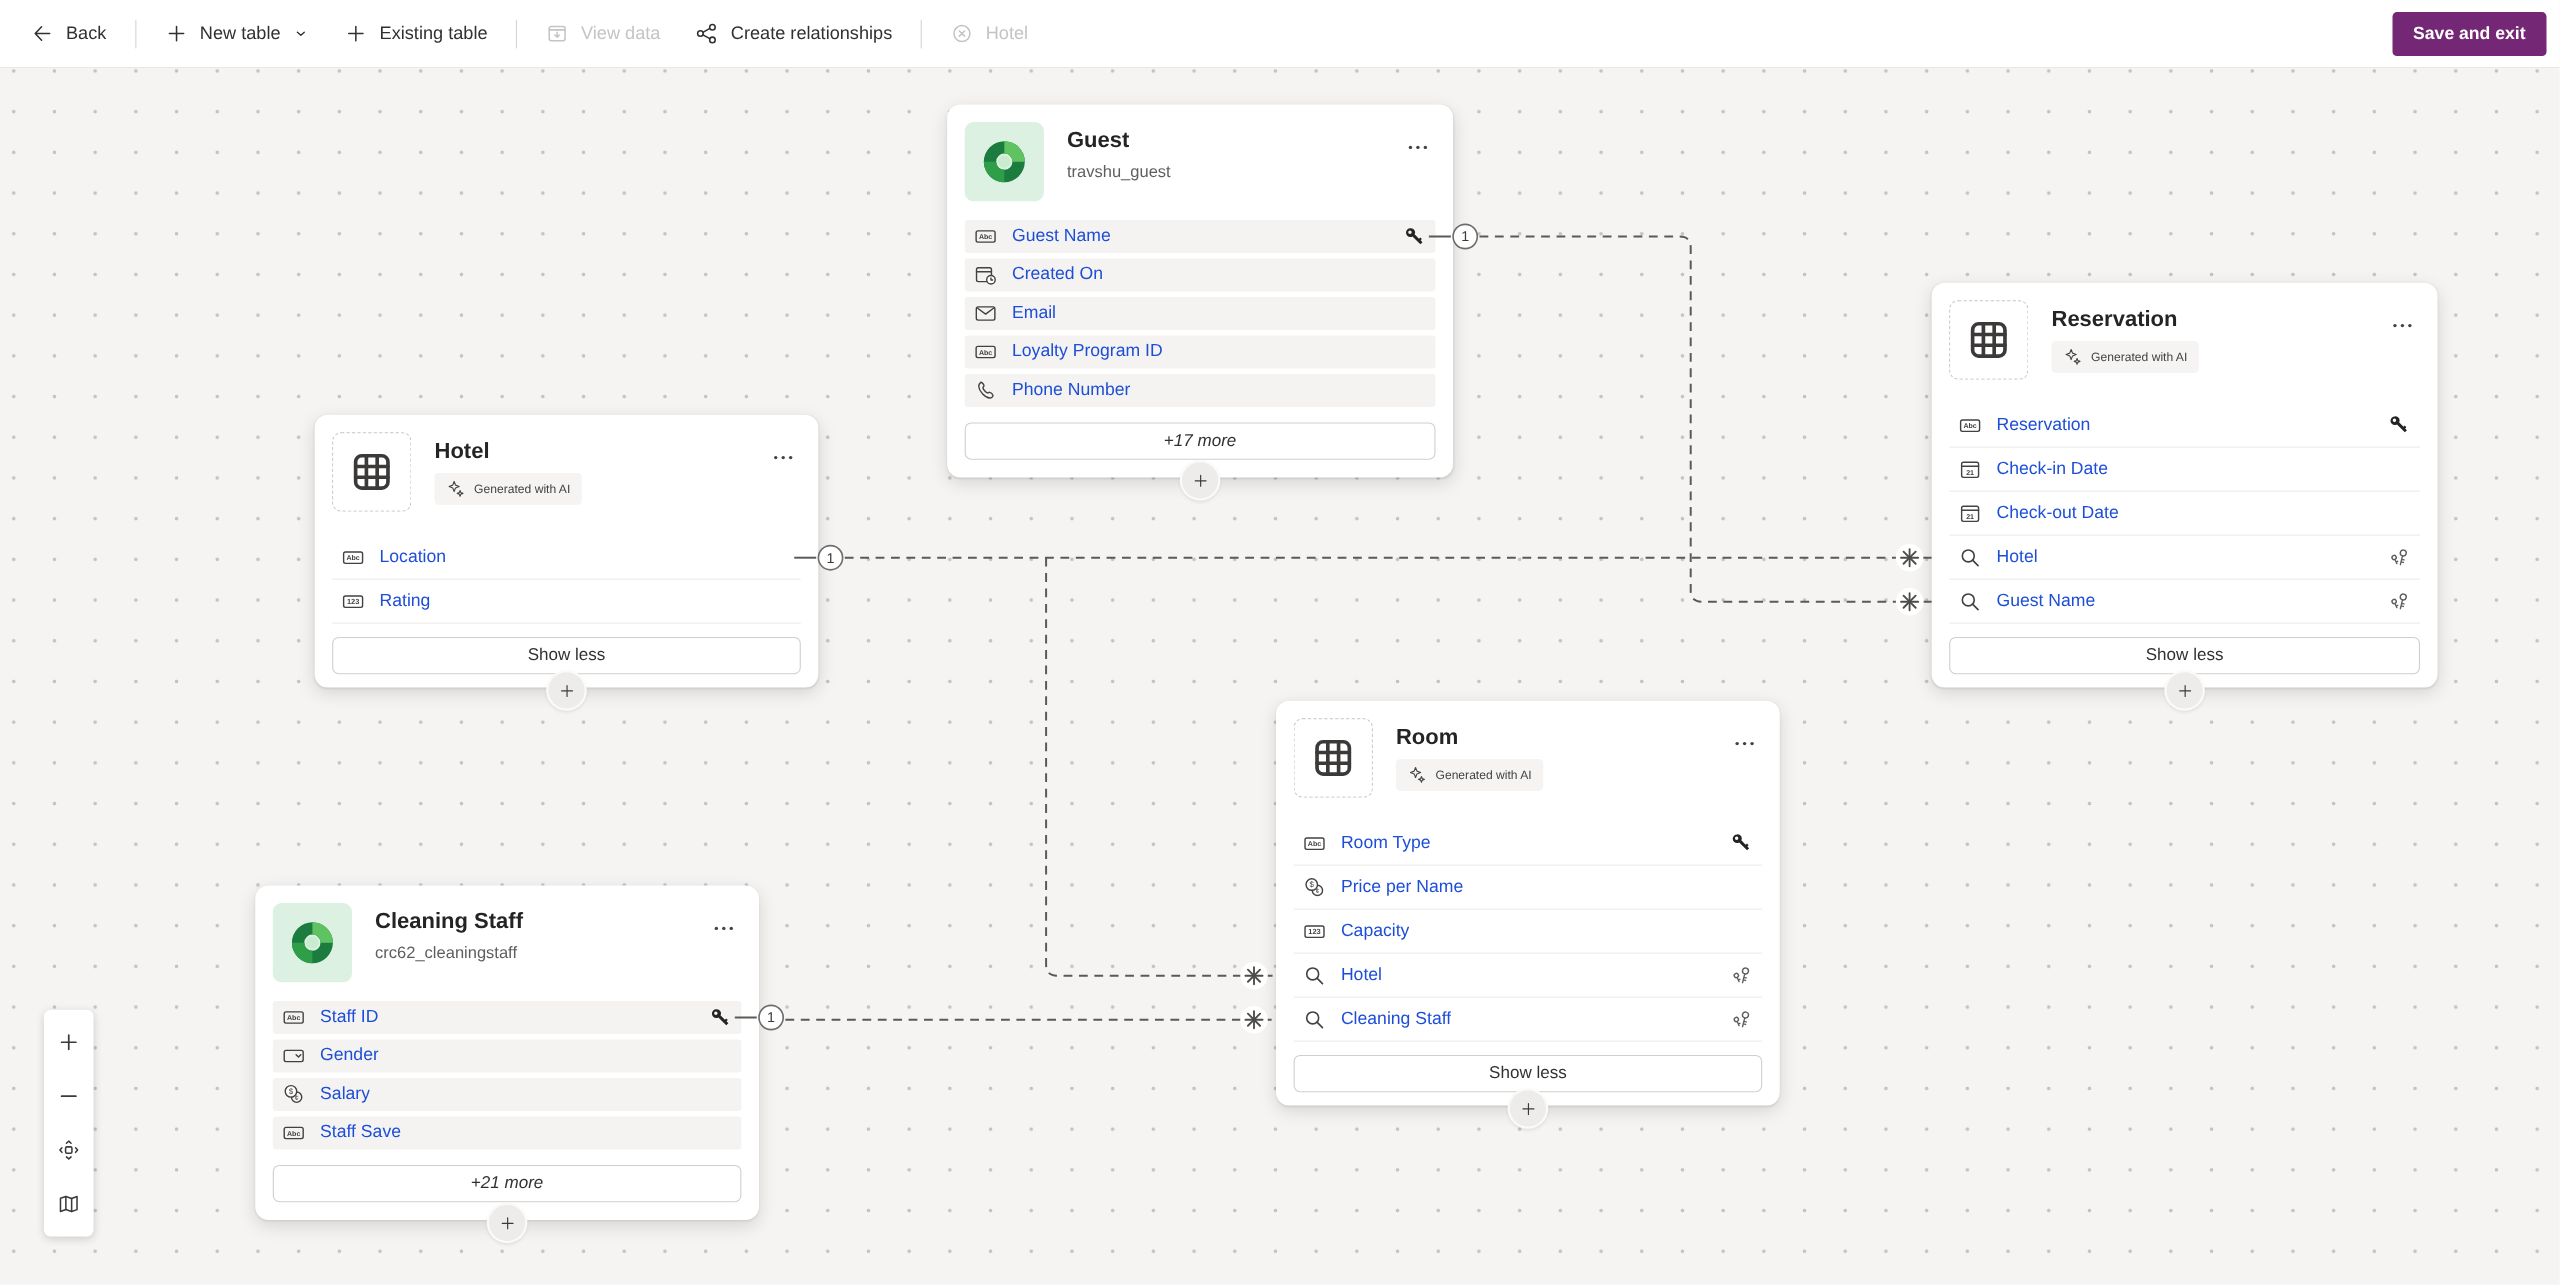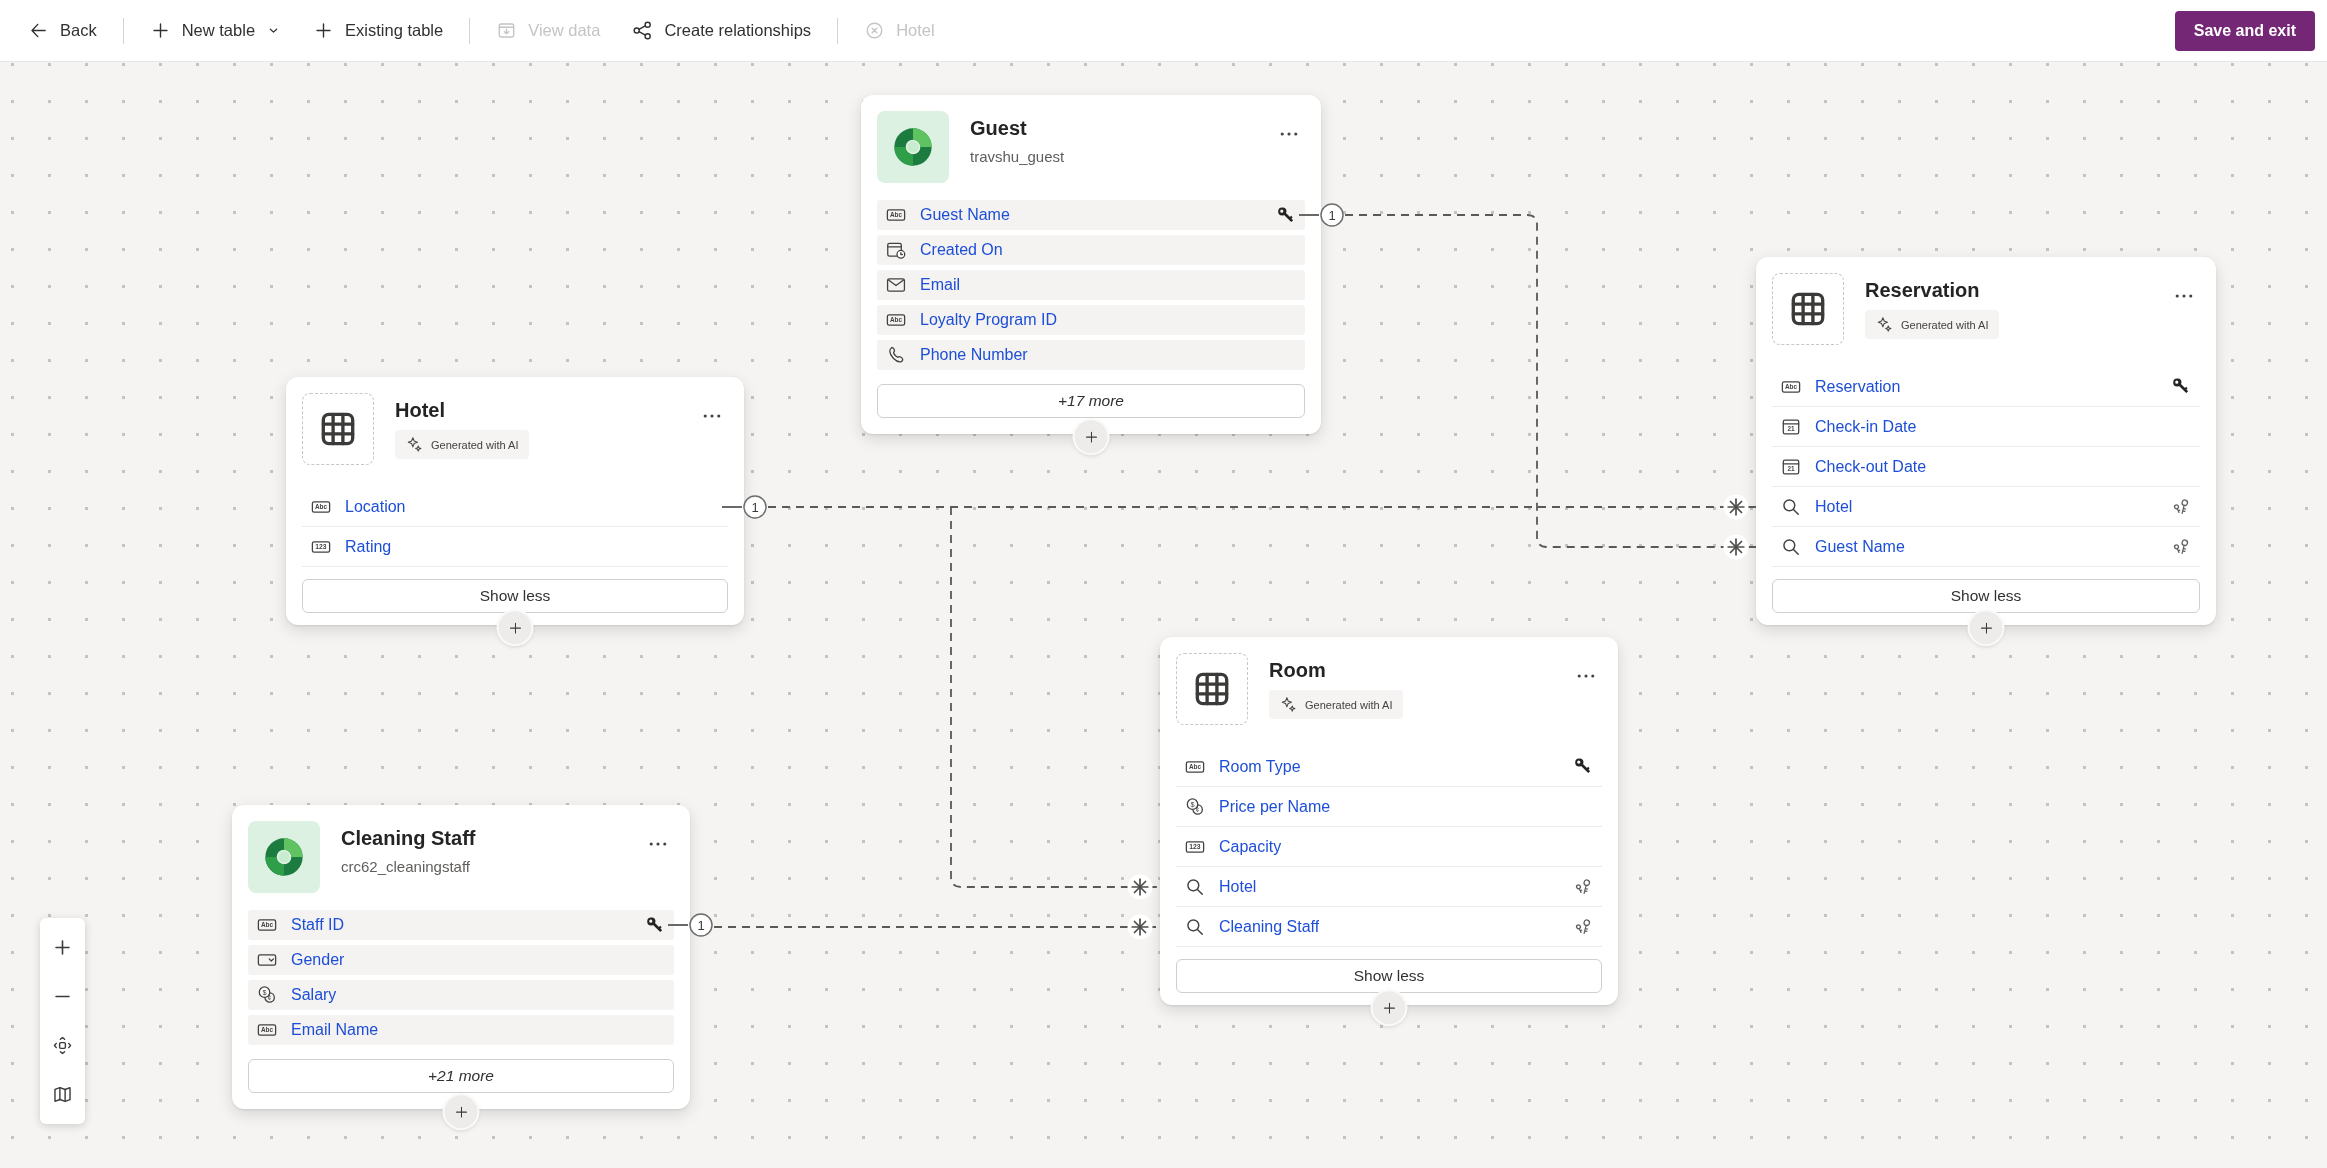--- a/index.html
+++ b/index.html
@@ -592,21 +592,21 @@
               </span>
               <span class="flabel">Salary</span>
             </div>
             <div class="row">
               <span class="ficon">
                 <svg viewBox="0 0 24 24" fill="none" stroke="currentColor" stroke-width="1.4" stroke-linecap="round" stroke-linejoin="round">
                   <rect x="2.6" y="6.4" width="18.8" height="11.2" rx="1.8"></rect>
                   <text x="12" y="14.7" font-size="7" font-weight="600" text-anchor="middle" fill="currentColor" stroke="none">Abc</text>
                 </svg>
               </span>
-              <span class="flabel">Email Name</span>
+              <span class="flabel">Staff Save</span>
             </div>
           </div>
           <button class="footer-btn">+21 more</button>
           <button class="add-btn">
             <span style="display: flex;">
               <svg viewBox="0 0 24 24" fill="none" stroke="currentColor" stroke-width="1.6" stroke-linecap="round" stroke-linejoin="round">
                 <path d="M12 4.6v14.8M4.6 12h14.8"></path>
               </svg>
             </span>
           </button>

